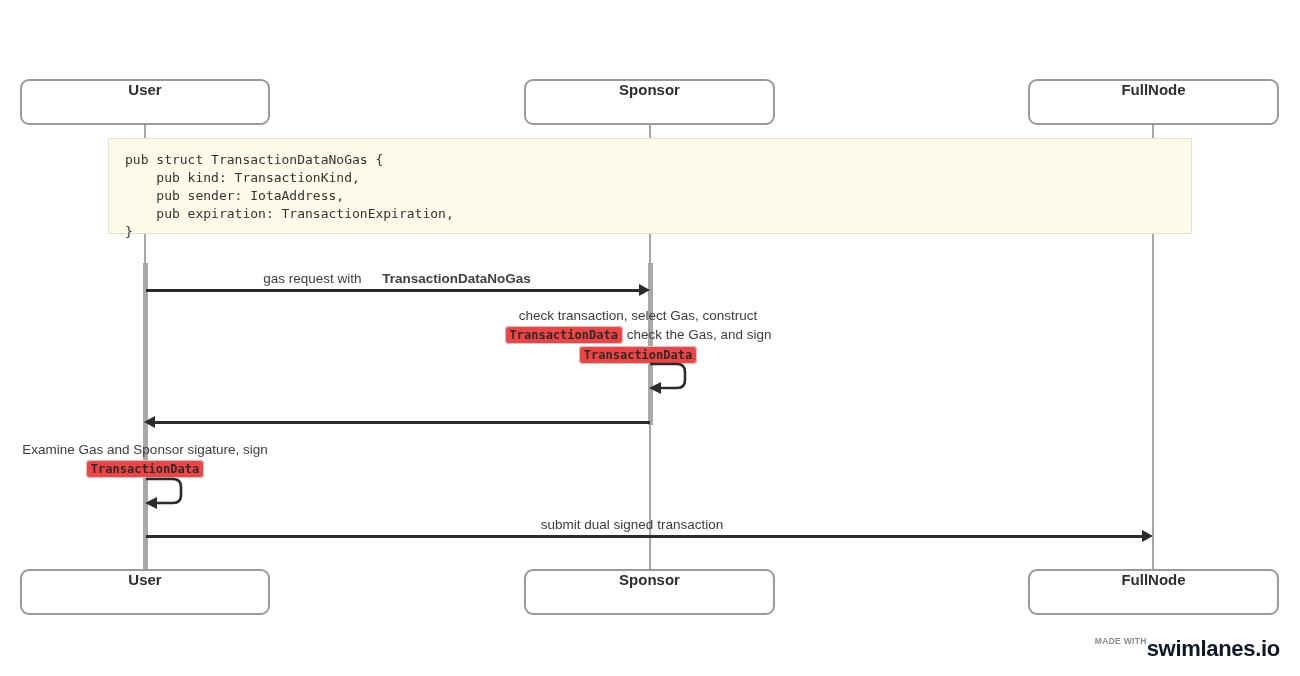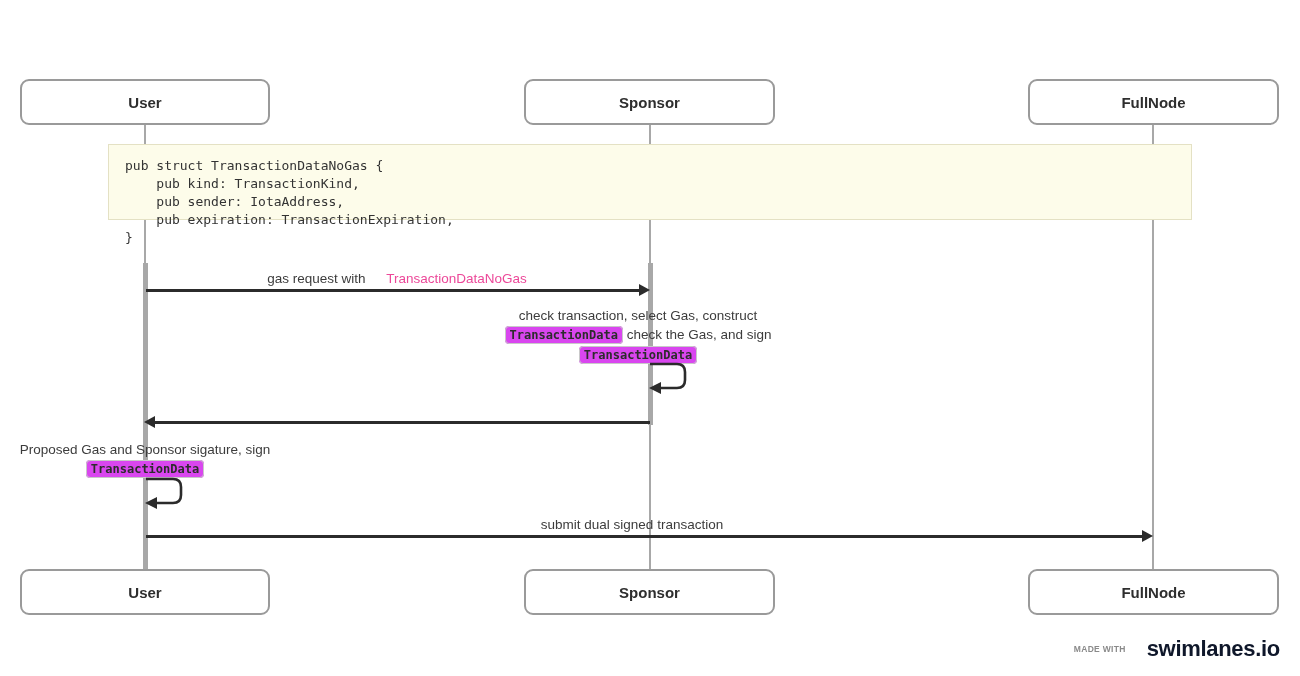--- a/index.html
+++ b/index.html
@@ -41,21 +41,21 @@
   }
 
   
   .participant {
     position: absolute;
     height: 46px;
     border: 2px solid #9a9a9a;
     border-radius: 9px;
     background: #ffffff;
     display: flex;
-    align-items: center;
+    align-items: flex-start;
     justify-content: center;
     font-size: 15px;
     font-weight: bold;
     color: #2e2e2e;
   }
 
   
   .note-block {
     position: absolute;
     background: #fdfcea;
@@ -88,45 +88,45 @@
 
   .msg-label {
     position: absolute;
     font-size: 13.5px;
     color: #3c3c3c;
     text-align: center;
     line-height: 19px;
     white-space: nowrap;
   }
   .msg-label.multiline { white-space: normal; }
-  .msg-label b { font-weight: normal; color: #ec4899; margin-left: 17px; }
+  .msg-label b { font-weight: bold; color: #404040; margin-left: 17px; }
 
   code.chip {
     font-family: "DejaVu Sans Mono", monospace;
     font-size: 12px;
     font-weight: bold;
-    background: #d946ef;
+    background: #ef4444;
     border: 1px solid #c9c9c9;
     border-radius: 4px;
     padding: 1px 4px;
     color: #2c2c2c;
     white-space: nowrap;
   }
 
   
   .self-loop { position: absolute; }
   .self-loop svg { display: block; overflow: visible; }
 
   
   .footer {
     position: absolute;
     right: 20px; bottom: 14px;
     display: flex;
-    align-items: center;
-    gap: 21px;
+    align-items: flex-start;
+    gap: 0;
   }
   .footer .made-with {
     font-size: 8.5px;
     font-weight: bold;
     letter-spacing: 0.3px;
     color: #8a8a8a;
     text-transform: uppercase;
   }
   .footer .brand {
     font-size: 22px;
@@ -151,21 +151,21 @@
   <div class="participant" style="left:20px; top:79px; width:250px;">
     <span>User</span>
   </div>
   <div class="participant" style="left:524px; top:79px; width:251px;">
     <span>Sponsor</span>
   </div>
   <div class="participant" style="left:1028px; top:79px; width:251px;">
     <span>FullNode</span>
   </div>
 
-  <div class="note-block" style="left:108px; top:144px; width:1084px; height:76px;">
+  <div class="note-block" style="left:108px; top:138px; width:1084px; height:96px;">
     <pre>pub struct TransactionDataNoGas {
     pub kind: TransactionKind,
     pub sender: IotaAddress,
     pub expiration: TransactionExpiration,
 }</pre>
   </div>
 
   <div class="msg-label" style="left:144px; top:269px; width:506px;">
     <span>gas request with </span><b>TransactionDataNoGas</b>
   </div>
@@ -181,21 +181,21 @@
     <svg width="46" height="32" viewBox="0 0 46 32">
       <path d="M 3 2 L 30 2 Q 38 2 38 10 L 38 18 Q 38 26 30 26 L 14 26" fill="none" stroke="#2b2b2b" stroke-width="2.6" stroke-linecap="butt"></path>
       <polygon points="14,20 2,26 14,32" fill="#2b2b2b"></polygon>
     </svg>
   </div>
 
   <div class="msg-line" style="left:155px; top:421px; width:495px;"></div>
   <div class="arrowhead left" style="left:144px; top:416px;"></div>
 
   <div class="msg-label multiline" style="left:-15px; top:440px; width:320px;">
-    <span>Proposed Gas and Sponsor sigature, sign</span><br>
+    <span>Examine Gas and Sponsor sigature, sign</span><br>
     <code class="chip">TransactionData</code>
   </div>
   <div class="self-loop" style="left:143px; top:477px;">
     <svg width="46" height="32" viewBox="0 0 46 32">
       <path d="M 3 2 L 30 2 Q 38 2 38 10 L 38 18 Q 38 26 30 26 L 14 26" fill="none" stroke="#2b2b2b" stroke-width="2.6" stroke-linecap="butt"></path>
       <polygon points="14,20 2,26 14,32" fill="#2b2b2b"></polygon>
     </svg>
   </div>
 
   <div class="msg-label" style="left:144px; top:515px; width:976px;">submit dual signed transaction</div>

